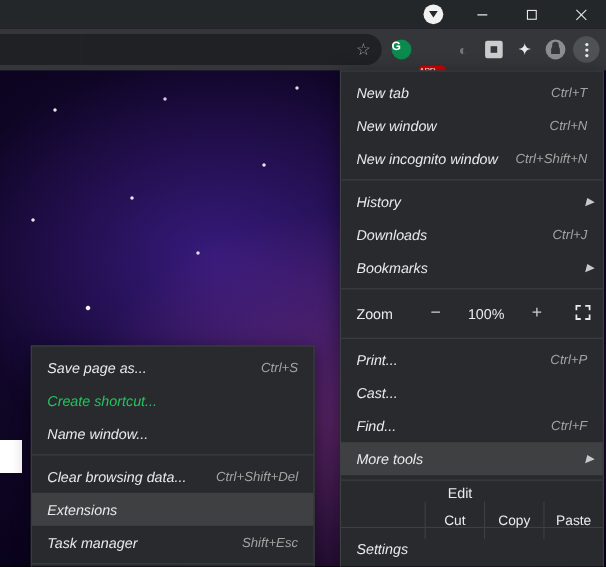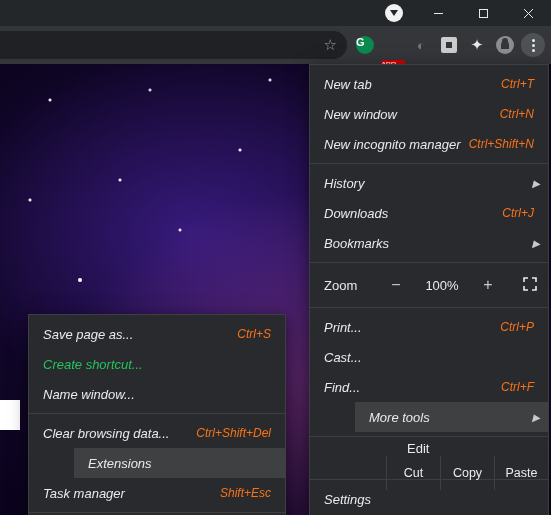--- a/index.html
+++ b/index.html
@@ -75,24 +75,24 @@
     position:absolute; background:#292a2d; color:#e8eaed;
     font-size:13px; box-shadow: 0 4px 16px rgba(0,0,0,0.5);
     border:1px solid #3c4043; padding:4px 0;
   }
   .menu-main { top:64px; right:2px; width:240px; }
   .menu-sub  { top:314px; left:28px; width:258px; }
   .mi {
     display:flex; align-items:center; justify-content:space-between;
     height:30px; padding:0 14px; white-space:nowrap; position:relative;font-style:italic;
   }
-  .mi.hl { background:#3f4042;margin-left:45px; }
+  .mi.hl { background:#3f4042; }
   .mi.disabled { color:#22c55e; }
   .mi .lbl {}
-  .mi .sc { color:#f97316; font-size:12px; }
+  .mi .sc { color:#a3a3a3; font-size:12px; }
   .mi .arrow { position:absolute; right:8px; color:#c7c9cc; font-size:10px; }
   .sep { height:1px; background:#3c4043; margin:4px 0; }
   .zoomrow {
     display:flex; align-items:center; height:36px; padding:0 10px 0 14px; gap:8px;justify-content:center;
   }
   .zoomrow .zlabel { width:48px; }
   .zoomrow .zbtn { flex:0 0 32px; text-align:center; color:#c7c9cc; font-size:16px; padding:4px 0; }
   .zoomrow .pct { flex:0 0 44px; text-align:center; }
   .zoomrow .fs { margin-left:auto; }
   .zoomrow .fs svg { width:16px; height:16px; stroke:#e8eaed; stroke-width:1.6; fill:none; }
@@ -166,21 +166,21 @@
 <div class="menu menu-main">
   <div class="mi">
     <span class="lbl">New tab</span>
       <span class="sc">Ctrl+T</span>
   </div>
   <div class="mi">
     <span class="lbl">New window</span>
       <span class="sc">Ctrl+N</span>
   </div>
   <div class="mi">
-    <span class="lbl">New incognito manager</span>
+    <span class="lbl">New incognito window</span>
       <span class="sc">Ctrl+Shift+N</span>
   </div>
   <div class="sep"></div>
   <div class="mi">
     <span class="lbl">History</span>
       <span class="arrow">▶</span>
   </div>
   <div class="mi">
     <span class="lbl">Downloads</span>
       <span class="sc">Ctrl+J</span>

